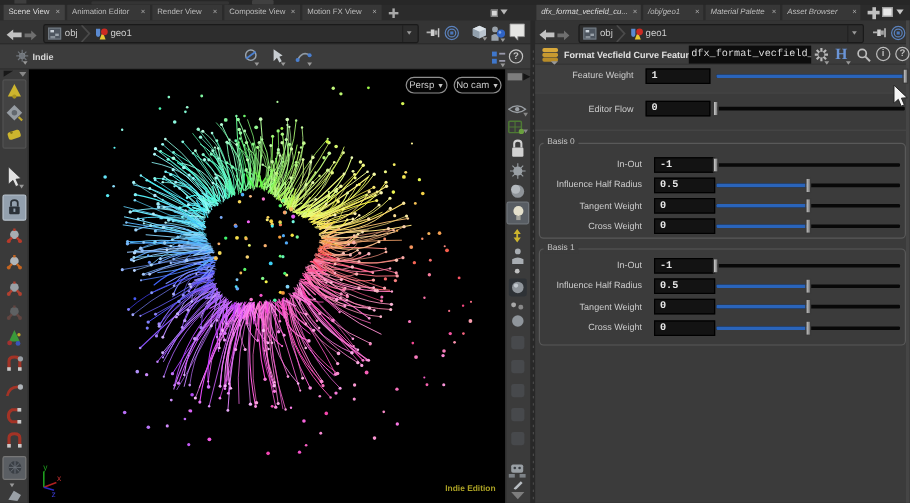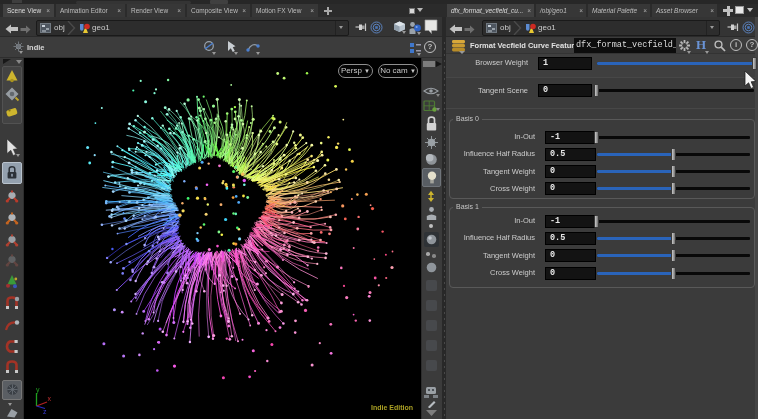--- a/index.html
+++ b/index.html
@@ -1704,26 +1704,26 @@
 <div class="tri" style="left:705px;top:51px"></div>
 <svg class="abs" style="left:713px;top:39px" width="14" height="14">
     <circle cx="5.5" cy="5.5" r="3.4" fill="none" stroke="#bdbdbd" stroke-width="1.4"></circle>
     <path d="M8.2 8.2 L12 12" stroke="#bdbdbd" stroke-width="1.7"></path>
   </svg>
 <div class="abs" style="left:730px;top:39px;width:12px;height:12px;border:1.3px solid #bdbdbd;border-radius:50%;color:#bdbdbd;font-size:8px;font-weight:bold;text-align:center;line-height:10px">i</div>
 <div class="abs" style="left:746px;top:39px;width:12px;height:12px;border:1.3px solid #bdbdbd;border-radius:50%;color:#bdbdbd;font-size:8px;font-weight:bold;text-align:center;line-height:10px">?</div>
 <div class="abs" style="left:446px;top:54px;width:309px;height:23px;background:#3f3f3f"></div>
 <div class="abs" style="left:446px;top:77px;width:309px;height:1px;background:#474747"></div>
 <div class="abs" style="left:446px;top:108px;width:309px;height:1px;background:#474747"></div>
-<div class="lbl" style="left:452px;top:57px;width:76px;">Browser Weight</div>
+<div class="lbl" style="left:452px;top:57px;width:76px;">Feature Weight</div>
 <div class="vbox" style="left:538px;top:56.5px;width:54px;height:13px;line-height:11px;padding-left:4px">1</div>
 <div class="track" style="left:597px;top:61.5px;width:157px"></div>
 <div class="bluef" style="left:597px;top:61.5px;width:157px"></div>
 <div class="hand" style="left:752px;top:56.5px"></div>
-<div class="lbl" style="left:452px;top:84.5px;width:76px;">Tangent Scene</div>
+<div class="lbl" style="left:452px;top:84.5px;width:76px;">Editor Flow</div>
 <div class="vbox" style="left:538px;top:84.0px;width:54px;height:13px;line-height:11px;padding-left:4px">0</div>
 <div class="track" style="left:597px;top:89.0px;width:157px"></div>
 <div class="hand" style="left:594px;top:84.0px"></div>
 <div class="grpbox" style="left:449px;top:119px;width:306px;height:80px"></div>
 <div class="grplbl" style="left:453px;top:115px">Basis 0</div>
 <div class="lbl" style="left:452px;top:131px;width:83px;">In-Out</div>
 <div class="vbox" style="left:545px;top:130.5px;width:51px;height:13px;line-height:11px;padding-left:4px">-1</div>
 <div class="track" style="left:597px;top:135.5px;width:153px"></div>
 <div class="hand" style="left:594px;top:130.5px"></div>
 <div class="lbl" style="left:452px;top:148.3px;width:83px;">Influence Half Radius</div>

